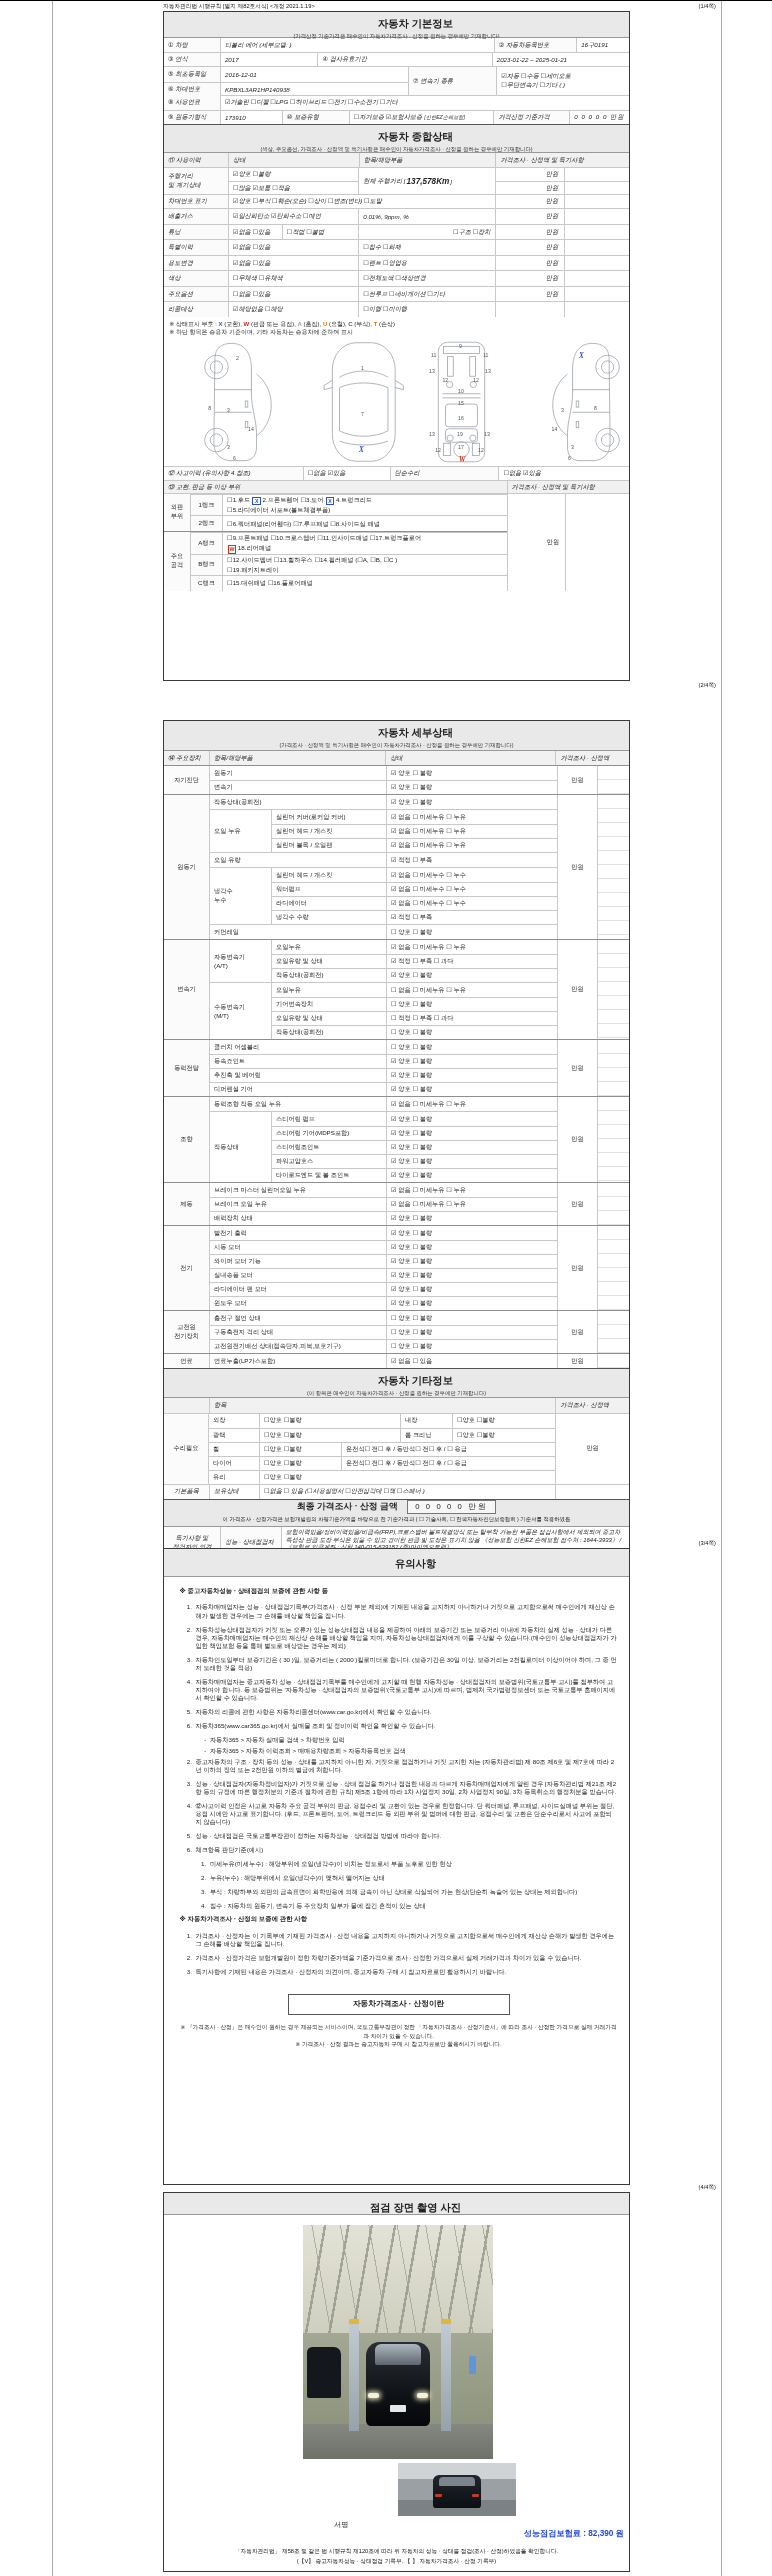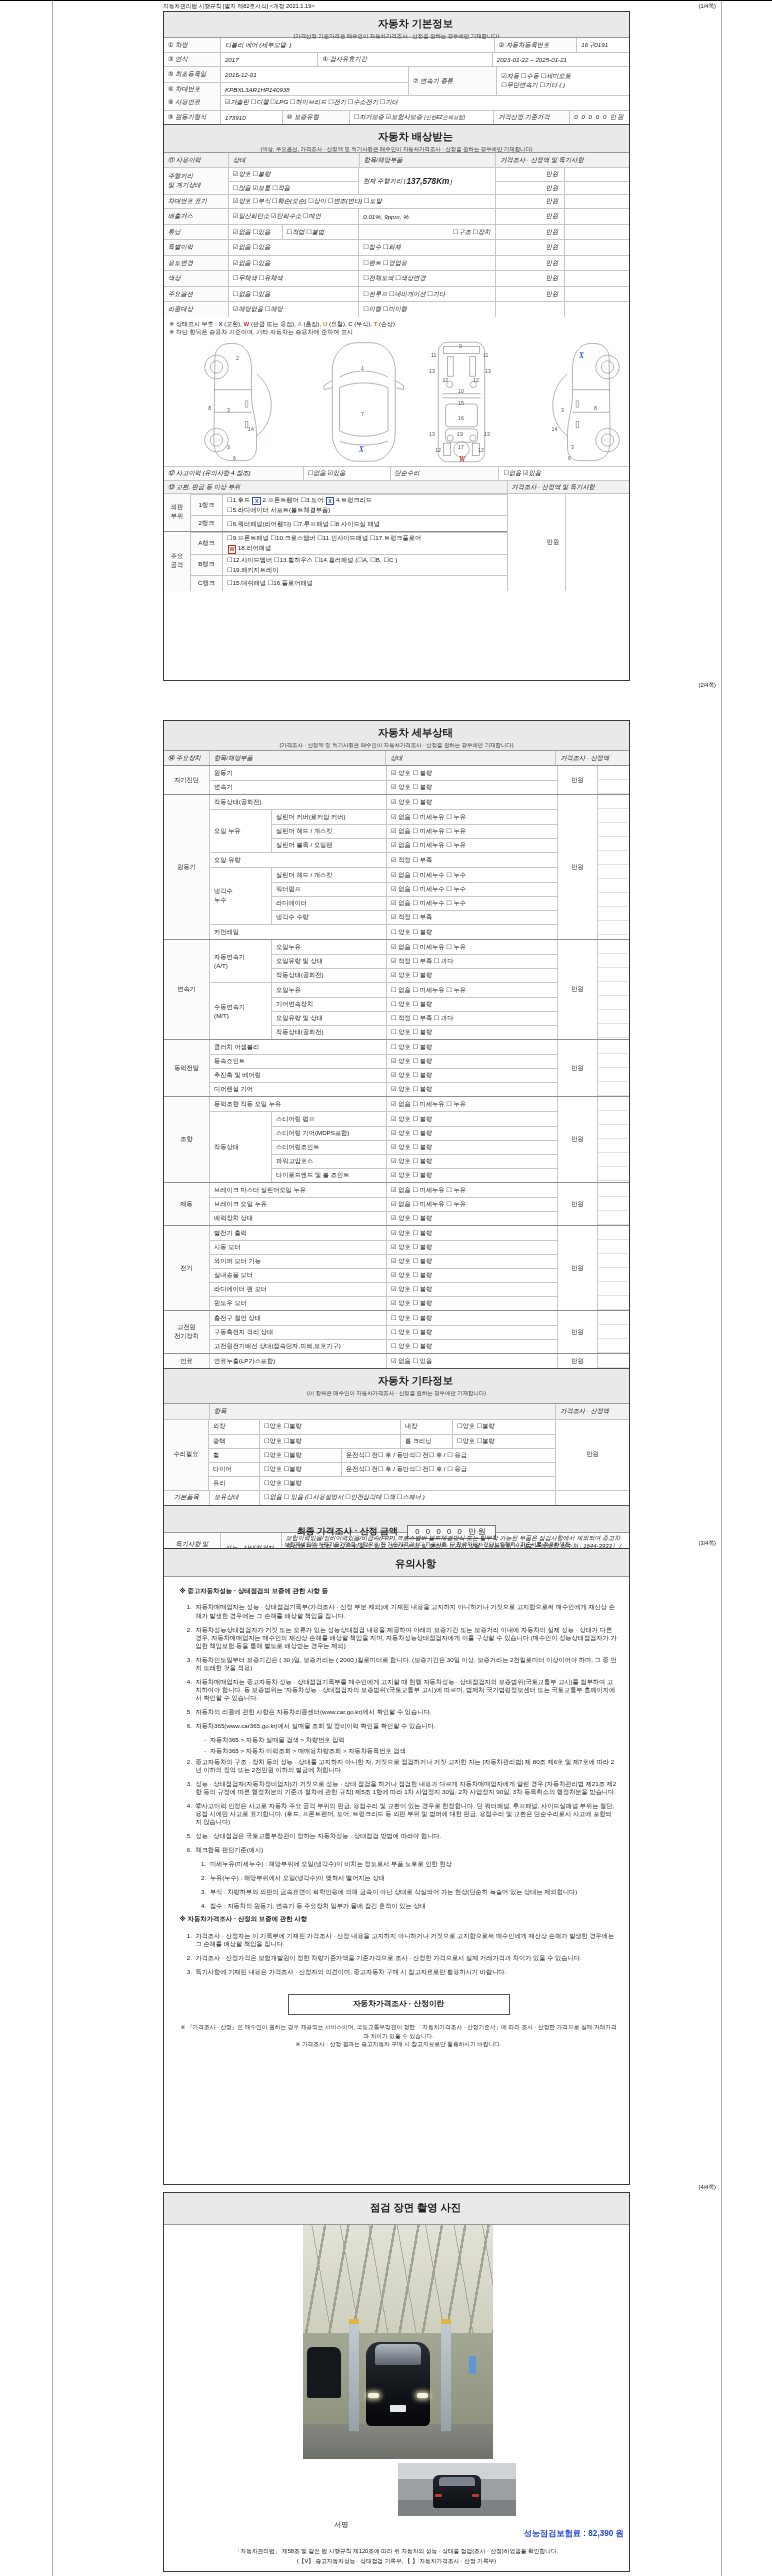--- a/index.html
+++ b/index.html
@@ -63,21 +63,21 @@
   .dmid:empty{display:none;}
   .dbrows{flex:1;}
   .drow{display:flex;height:14px;box-sizing:border-box;}
   .drow + .drow{border-top:0.5px solid #c8c8c8;}
   .dl{flex:1;display:flex;align-items:center;padding:0 4.1px;overflow:hidden;}
   .ds{width:171px;flex:none;border-left:0.5px solid #c8c8c8;display:flex;align-items:center;padding:0 4.1px;box-sizing:border-box;}
   .dwon{width:39px;flex:none;border-left:0.5px solid #c8c8c8;display:flex;align-items:center;justify-content:center;}
   .dblank{width:34px;flex:none;border-left:0.5px solid #c8c8c8;background:repeating-linear-gradient(#fff 0 13.4px,#e2e2e2 13.4px 14px);}
   
   .finband{background:#e9e9e9;border-top:1px solid #555;border-bottom:0.5px solid #999;text-align:center;}
-  .finline{display:flex;align-items:center;justify-content:center;gap:9.3px;padding-top:19px;}
+  .finline{display:flex;align-items:center;justify-content:center;gap:9.3px;padding-top:0;}
   .finlabel{font-size:8.8px;font-weight:bold;}
   .finamount{border:0.5px solid #777;background:#f6f6f6;padding:1px 7.2px;font-size:7.7px;letter-spacing:2.1px;}
   .finnote{font-size:5.4px;margin-top:2.1px;color:#222;}
   
   .nbody{padding:8.2px 11.3px 0 15.5px;}
   .nh{font-weight:bold;margin:2.1px 0 7.2px;font-size:6.4px;}
   .ni{display:flex;margin:0 0 5.7px;line-height:8.2px;font-size:6.2px;}
   .ni .nn{width:12.4px;flex:none;text-align:right;padding-right:3.6px;}
   .ni .nt{flex:1;}
   .sub{padding-left:14.4px;margin-bottom:2.6px;}
@@ -165,21 +165,21 @@
         <div class="cc bl lab" style="width:67px">⑩ 보증유형</div>
         <div class="cc bl" style="width:145px">
           <span>☐자가보증  ☑보험사보증</span>
           <span class="small">[신한EZ손해보험]</span>
         </div>
         <div class="cc bl lab" style="width:76px">가격산정 기준가격</div>
         <div class="cc bl" style="width:60px;letter-spacing:1px">0 0 0 0 0 만원</div>
       </div>
 
       <div class="band" style="height:29px;border-top:1px solid #555">
-        <div class="t1">자동차 배상받는</div>
+        <div class="t1">자동차 종합상태</div>
         <div class="t2">(색상, 주요옵션, 가격조사 · 산정액 및 특기사항은 매수인이 자동차가격조사 · 산정을 원하는 경우에만 기재합니다)</div>
       </div>
       <div class="r thead" style="height:14.4px;border-top:none">
         <div class="cc" style="width:64px">⑪ 사용이력</div>
         <div class="cc bl" style="width:131px">상태</div>
         <div class="cc bl" style="width:137px">항목/해당부품</div>
         <div class="cc bl" style="width:134px">가격조사 · 산정액 및 특기사항</div>
       </div>
       <div class="r" style="height:27px">
         <div class="cc lab pre" style="width:64px">주행거리
@@ -778,21 +778,21 @@
                   <div class="ds">☑ 없음   ☐ 있음</div>
                 </div>
               </div>
             </div>
           </div>
           <div class="dwon">만원</div>
           <div class="dblank"></div>
         </div>
       </div>
 
-      <div class="band" style="height:36px;border-top:1px solid #555">
+      <div class="band" style="height:30px;border-top:1px solid #555">
         <div class="t1">자동차 기타정보</div>
         <div class="t2">(이 항목은 매수인이 자동차가격조사 · 산정을 원하는 경우에만 기재합니다)</div>
       </div>
       <div class="r thead" style="height:14.4px;border-top:none">
         <div class="cc" style="width:45px"></div>
         <div class="cc bl" style="width:347px">항목</div>
         <div class="cc bl" style="width:74px">가격조사 · 산정액</div>
       </div>
       <div style="display:flex;border-top:0.5px solid #c8c8c8">
         <div class="cc lab cent" style="width:45px;border-right:0.5px solid #c8c8c8">수리필요</div>
@@ -970,21 +970,21 @@
             <span class="nt">특기사항에 기재된 내용은 가격조사 · 산정자의 의견이며, 중고자동차 구매 시 참고자료로만 활용하시기 바랍니다.</span>
           </div>
         </div>
         <div class="nbox">자동차가격조사 · 산정이란</div>
         <div class="nfoot">※ 『가격조사 · 산정』은 매수인이 원하는 경우 제공되는 서비스이며, 국토교통부장관이 정한 「자동차가격조사 · 산정기준서」에 따라 조사 · 산정한 가격으로 실제 거래가격과 차이가 있을 수 있습니다.</div>
         <div class="nfoot">※ 가격조사 · 산정 결과는 중고자동차 구매 시 참고자료로만 활용하시기 바랍니다.</div>
       </div>
     </div>
 
     <div class="box" style="top:2191px;height:380px">
-      <div class="band" style="height:32px">
+      <div class="band" style="height:22px">
         <div class="t1" style="padding-top:7.7px">점검 장면 촬영 사진</div>
       </div>
       <div class="photo1">
         <div class="ph-ceil"></div>
           <div class="ph-beams"></div>
           <div class="ph-wall"></div>
           <div class="ph-floor"></div>
         <div class="ph-car2"></div>
         <div class="ph-post" style="left:24%"></div>
         <div class="ph-post" style="right:22%"></div>

